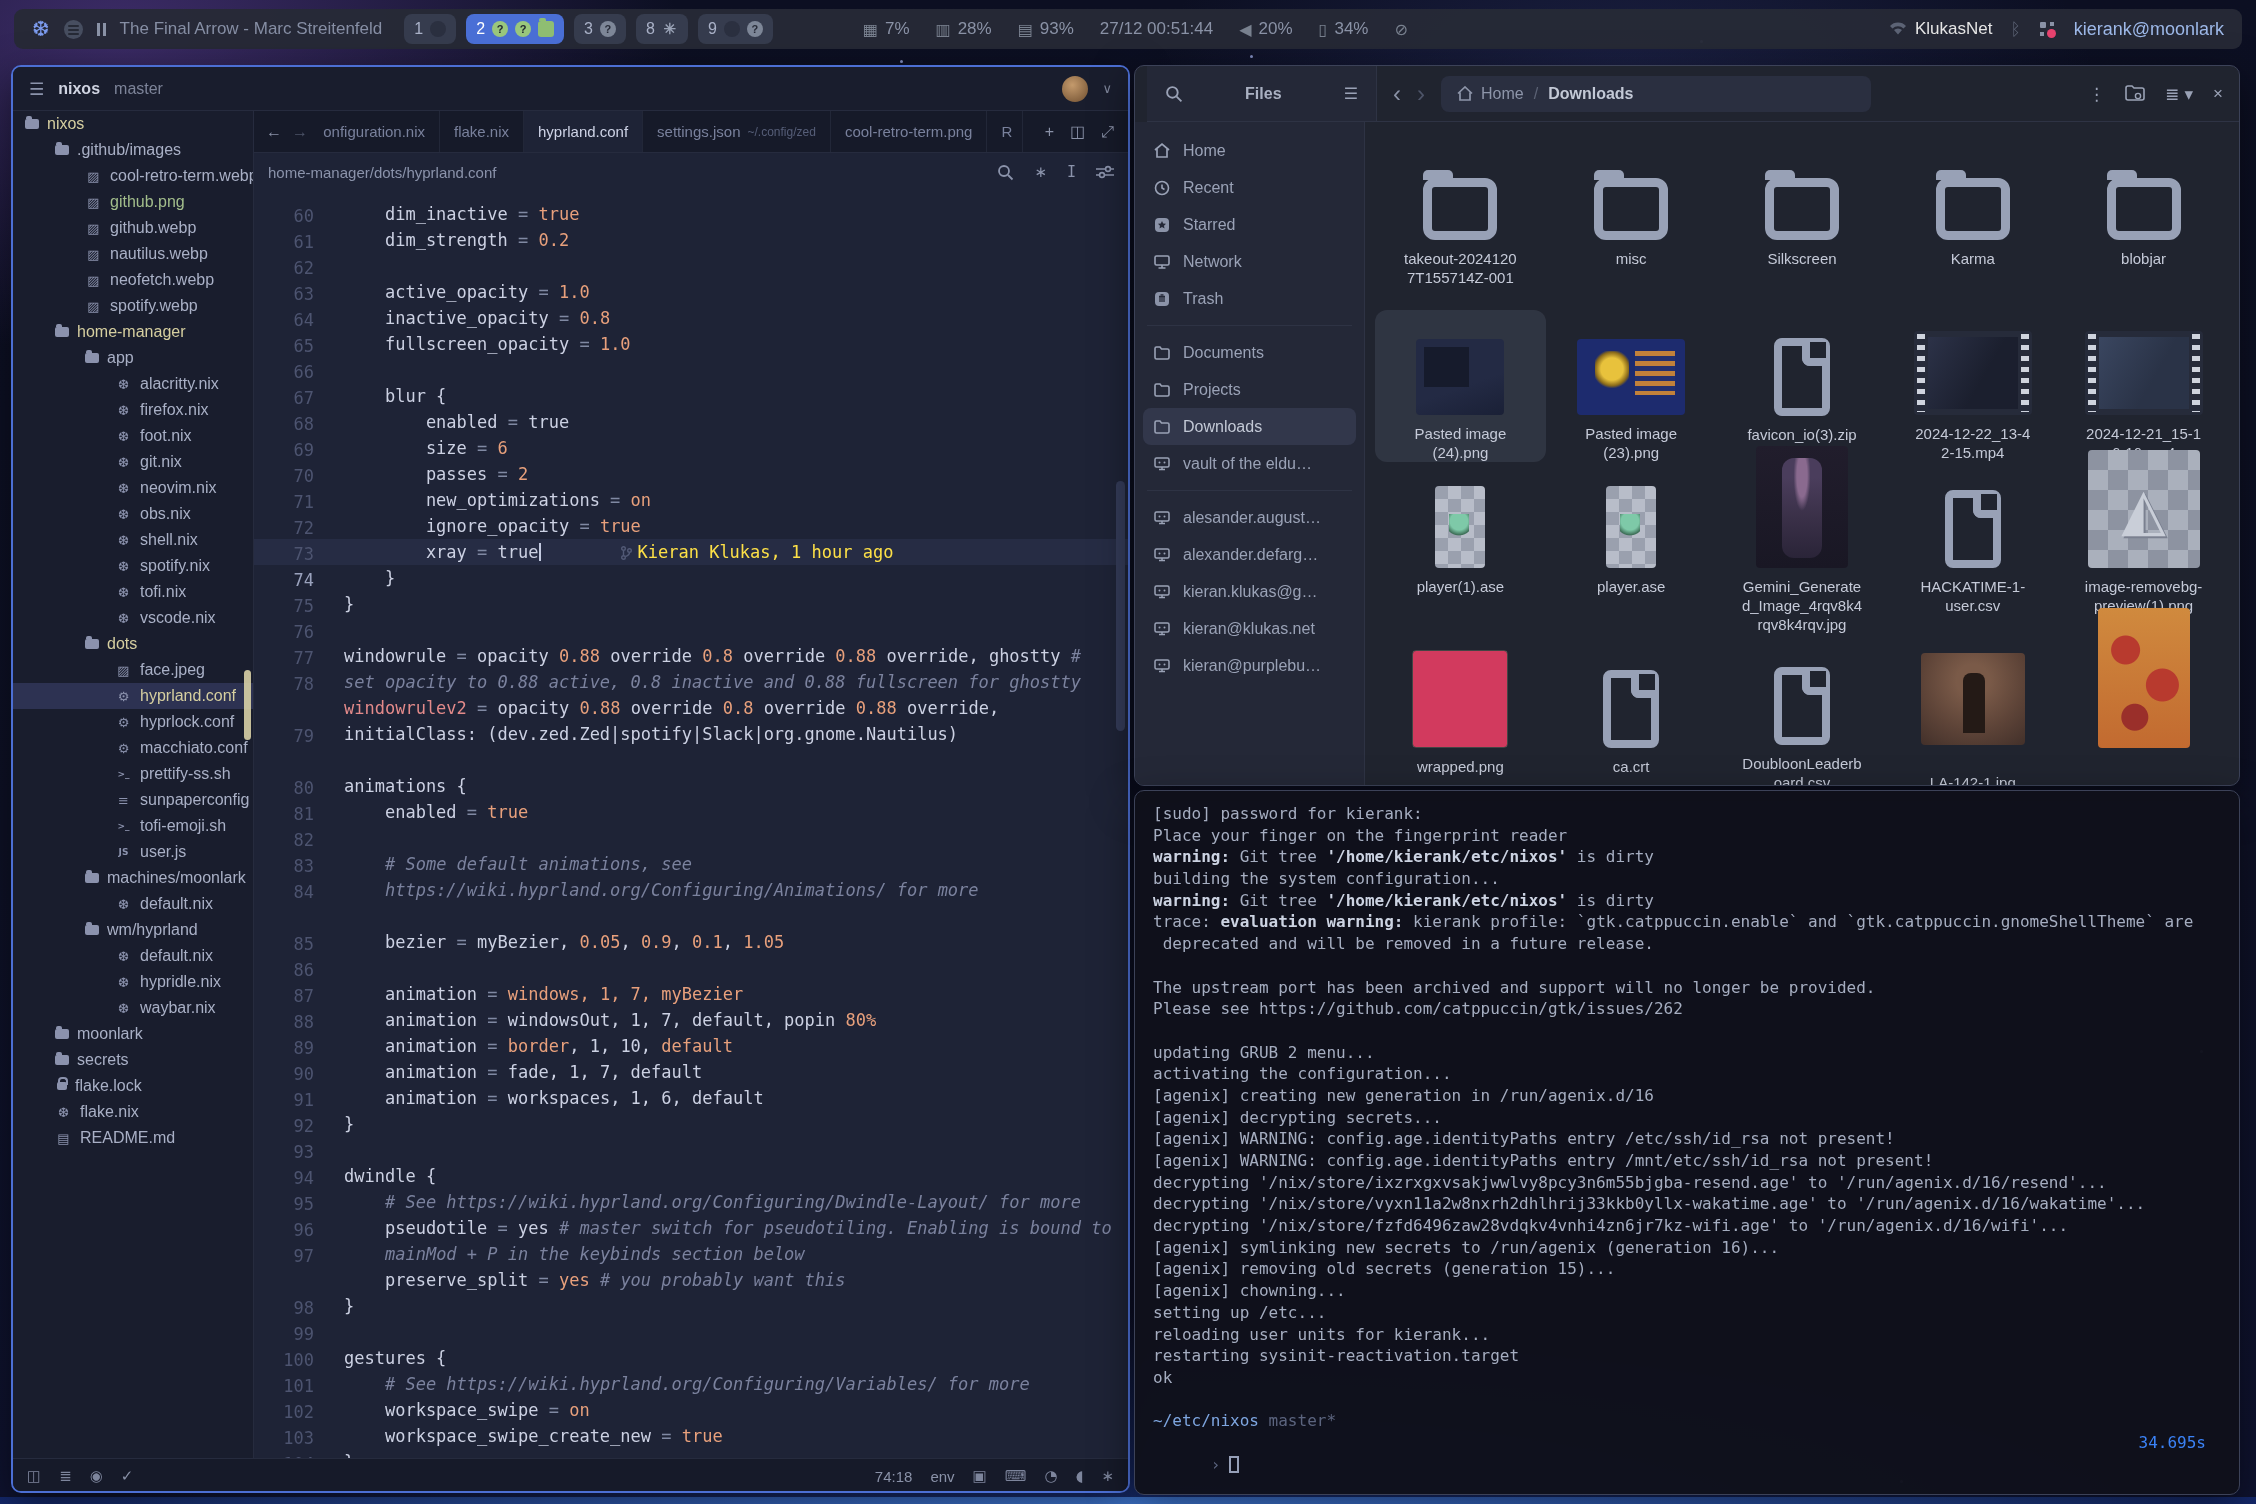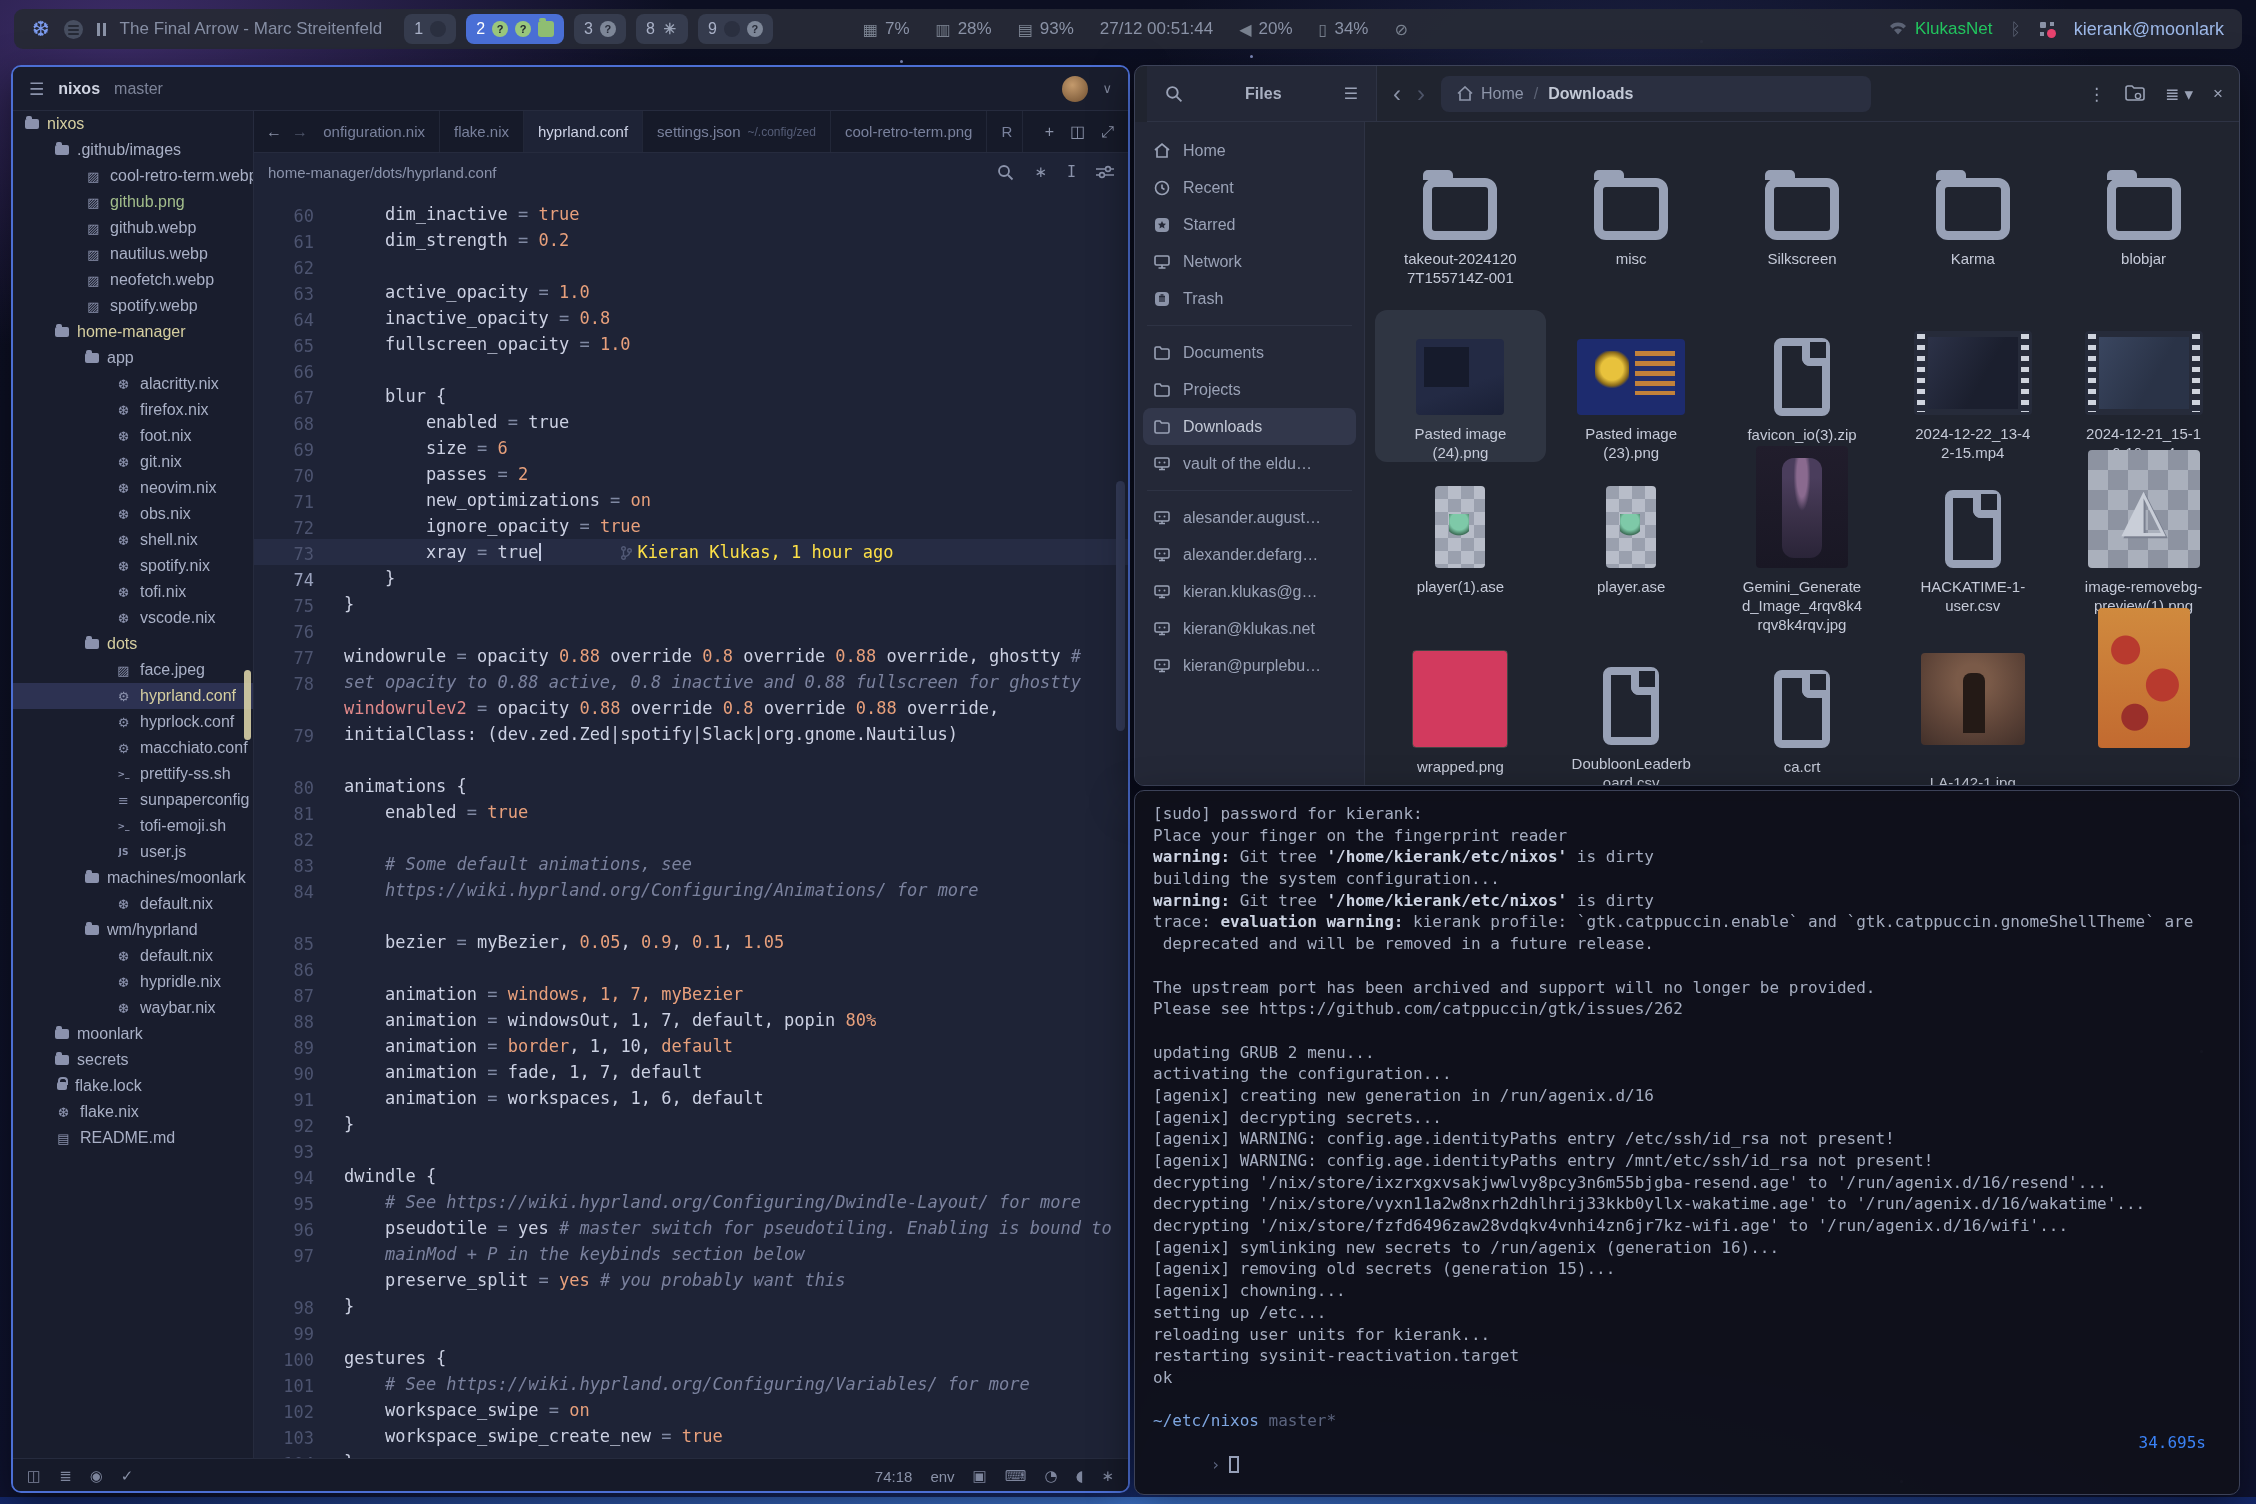--- a/index.html
+++ b/index.html
@@ -37,21 +37,21 @@
   .ws-ico.q-green { background:#9ac77d; color:#20262f; }
   .ws-ico.q-gray  { background:#7e8798; color:#272b38; }
   .ws-ico.app-dark{ background:#2b3040; }
   .ws-ico.folder-green { background:#8fbe72; border-radius:3px; position:relative; }
   .ws-ico.folder-green::before{content:"";position:absolute;top:-3px;left:1px;width:7px;height:3px;background:#8fbe72;border-radius:2px 2px 0 0;}
   .ws-ico.nix-gray { background:transparent; color:#9aa3b6; font-size:15px; }
   .tb-stats { display:flex; align-items:center; gap:26px; margin-left:90px; color:#8a92a6; }
   .mod { display:flex; align-items:center; gap:7px; }
   .mico { font-size:16px; color:#79818f; font-family:"DejaVu Sans", sans-serif;}
   .tb-right { margin-left:auto; display:flex; align-items:center; gap:18px; }
-  .tb-ssid { color:#22c55e; display:flex; gap:8px; align-items:center;}
+  .tb-ssid { color:#e5e5e5; display:flex; gap:8px; align-items:center;}
   .tb-bt { color:#5c6375; font-size:17px; font-family:"DejaVu Sans", sans-serif;}
   .tb-tray { width:17px; height:17px; position:relative; }
   .tb-tray::before{content:"";position:absolute;left:1px;top:1px;width:6px;height:6px;background:#8a92a6;box-shadow:9px -1px 0 -1px #8a92a6, -1px 9px 0 -1px #8a92a6;border-radius:1px;}
   .tb-tray::after{content:"";position:absolute;right:0;bottom:0;width:9px;height:9px;border-radius:50%;background:#e8436f;}
   .tb-user { color:#9db8e8; font-size:18px; }
 
   
   .win { position:absolute; border-radius:10px; overflow:hidden; box-shadow:0 14px 40px rgba(0,0,0,.5); }
 
   
@@ -845,28 +845,28 @@
           <div class="tile">
             <div class="tbox">
               <span class="th th-mosaic"></span>
             </div>
             <div class="tlabel">wrapped.png</div>
           </div>
           <div class="tile">
             <div class="tbox">
               <span class="nf-file"></span>
             </div>
+            <div class="tlabel">ca.crt</div>
+          </div>
+          <div class="tile">
+            <div class="tbox">
+              <span class="nf-file"></span>
+            </div>
             <div class="tlabel">DoubloonLeaderb
 oard.csv</div>
-          </div>
-          <div class="tile">
-            <div class="tbox">
-              <span class="nf-file"></span>
-            </div>
-            <div class="tlabel">ca.crt</div>
           </div>
           <div class="tile">
             <div class="tbox">
               <span class="th th-photo"></span>
             </div>
             <div class="tlabel"> 
 LA-142-1.jpg</div>
           </div>
           <div class="tile">
             <div class="tbox">

